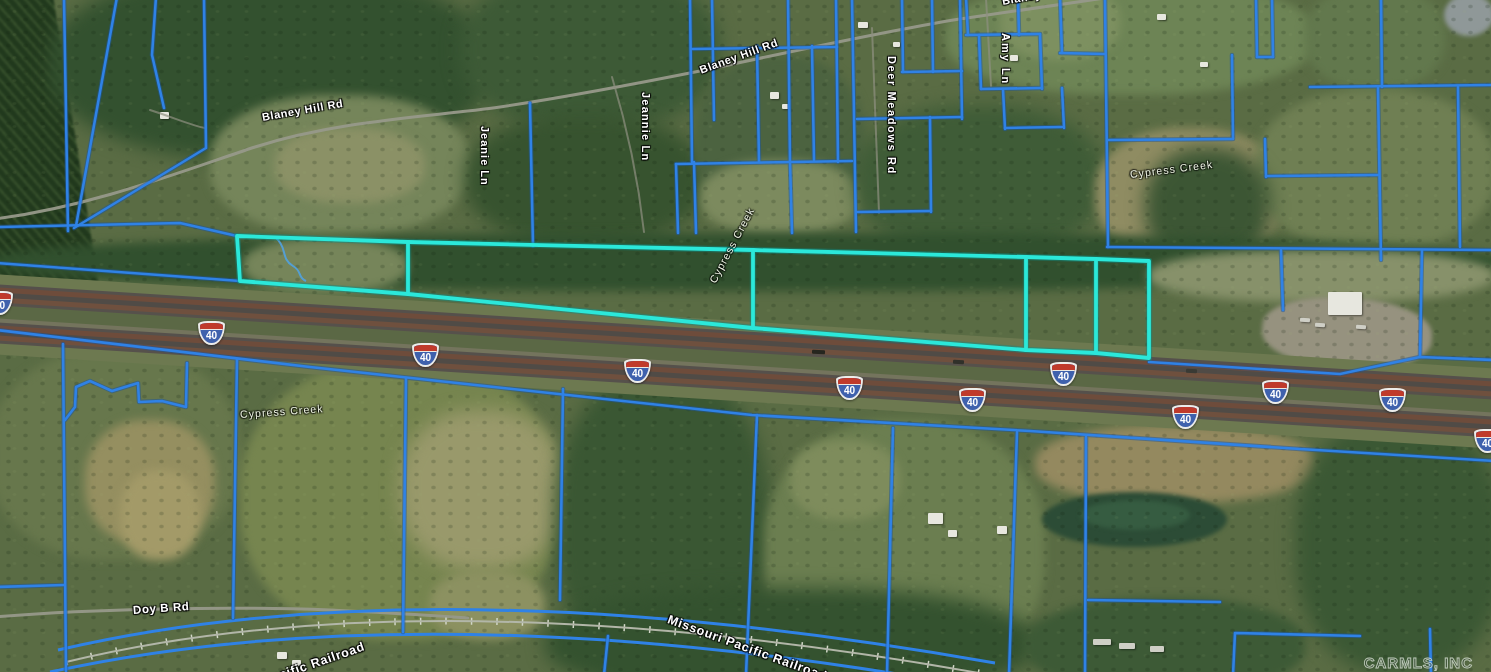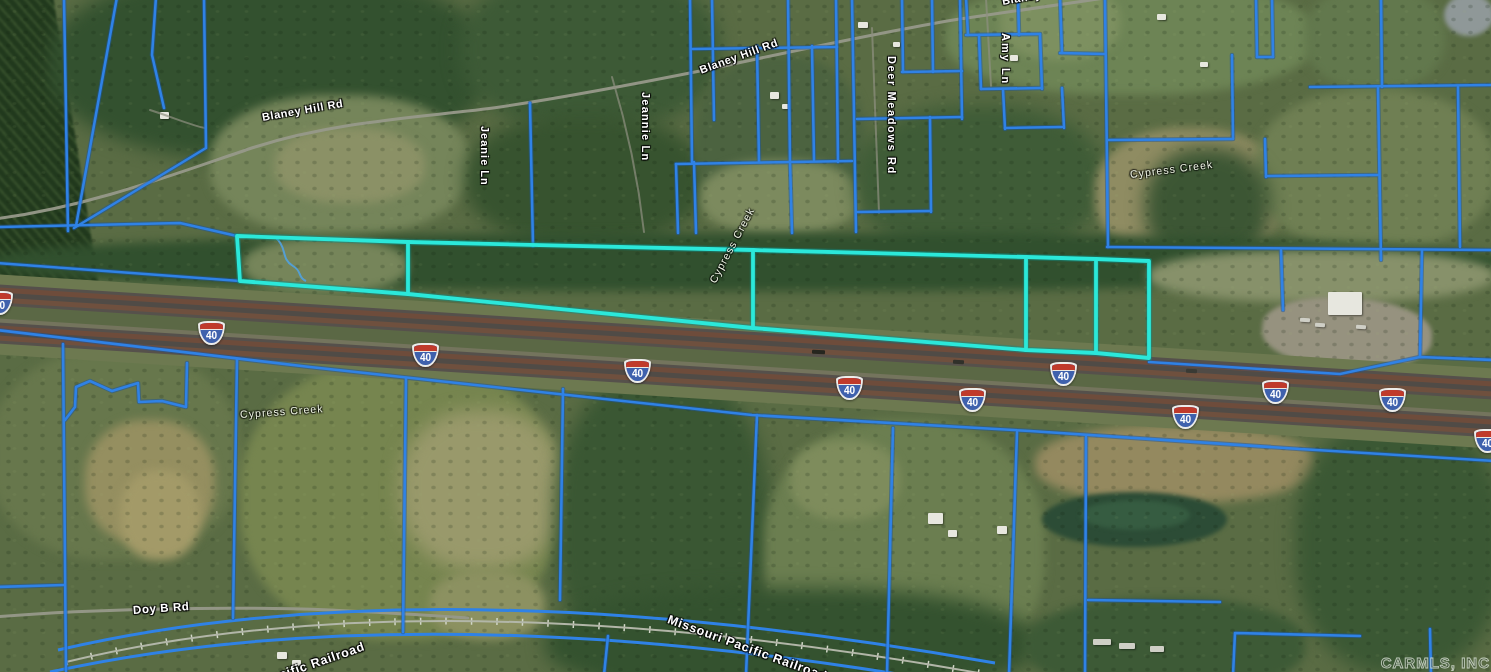--- a/index.html
+++ b/index.html
@@ -58,21 +58,21 @@
   
   .maplabel{position:absolute;white-space:nowrap;color:#fff;z-index:50;
      font:bold 11px "Liberation Sans",sans-serif;letter-spacing:.6px;
      text-shadow:-1px -1px 1px rgba(0,0,0,.9),1px -1px 1px rgba(0,0,0,.9),
                  -1px 1px 1px rgba(0,0,0,.9),1px 1px 1px rgba(0,0,0,.9);}
   .vlabel{transform:rotate(90deg);transform-origin:0 0;}
   .creeklabel{font:400 10.5px "Liberation Sans",sans-serif;color:#edf2e4;letter-spacing:1.1px;
      text-shadow:-1px -1px 1px rgba(0,0,0,.7),1px 1px 1px rgba(0,0,0,.7),
                  1px -1px 1px rgba(0,0,0,.7),-1px 1px 1px rgba(0,0,0,.7);}
   .rrlabel{font:bold 12.5px "Liberation Sans",sans-serif;letter-spacing:.8px;}
-  .watermark{position:absolute;right:1px;bottom:1px;z-index:60;
+  .watermark{position:absolute;right:18px;bottom:1px;z-index:60;
      font:bold 15px "Liberation Sans",sans-serif;letter-spacing:1px;
      color:rgba(55,72,55,.5);-webkit-text-stroke:.9px rgba(230,238,226,.75);
      white-space:nowrap;margin-top:14px;}
 </style>
 </head>
 <body>
 
 <div id="map">
 
   <div>

